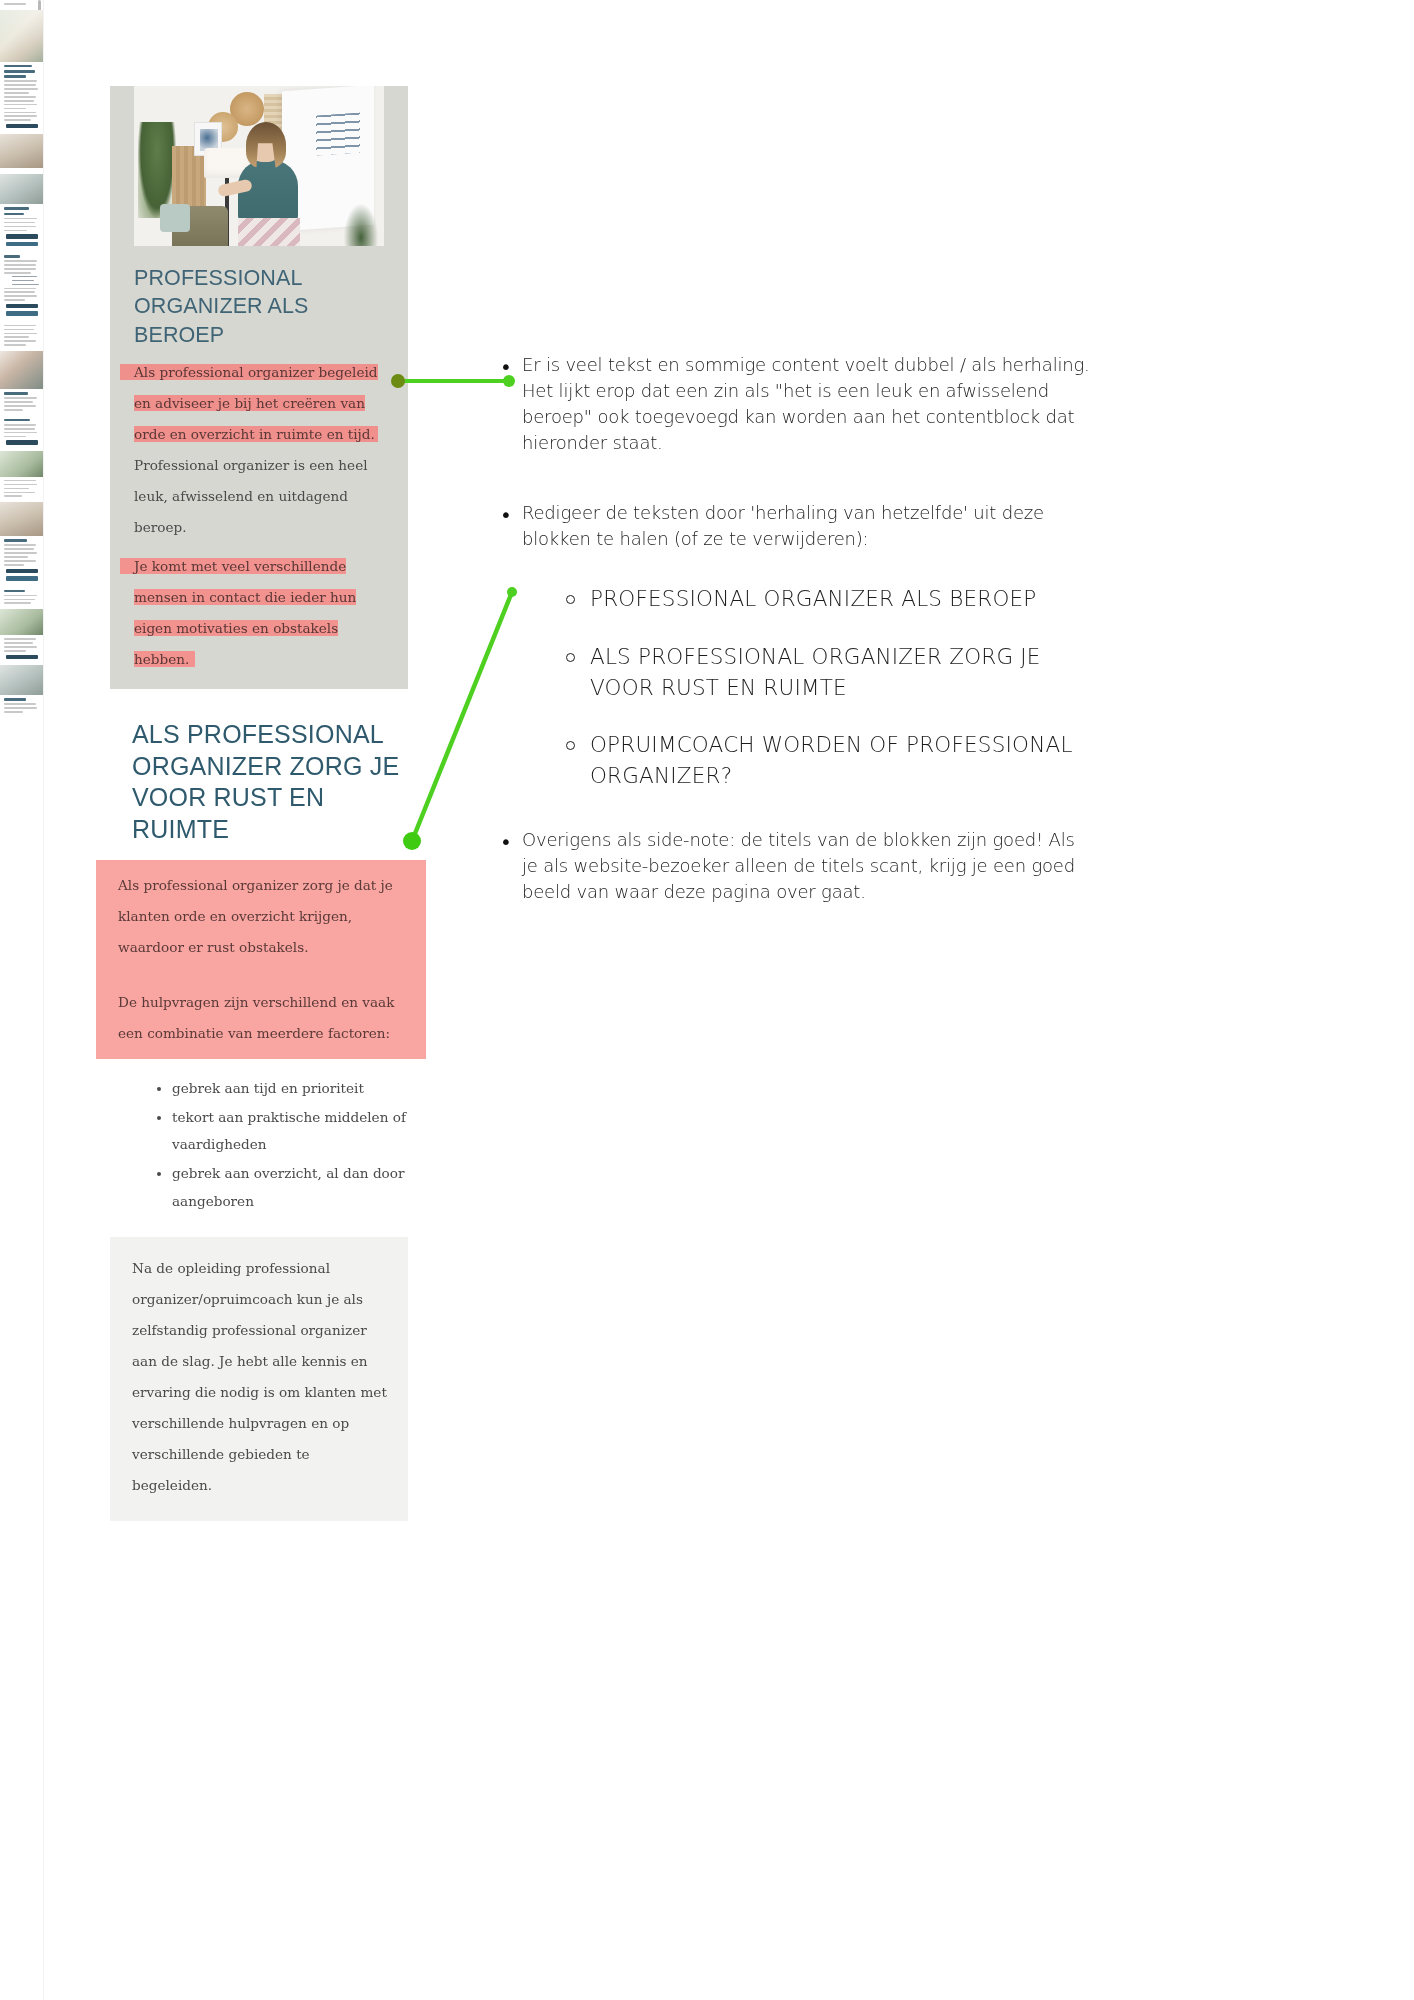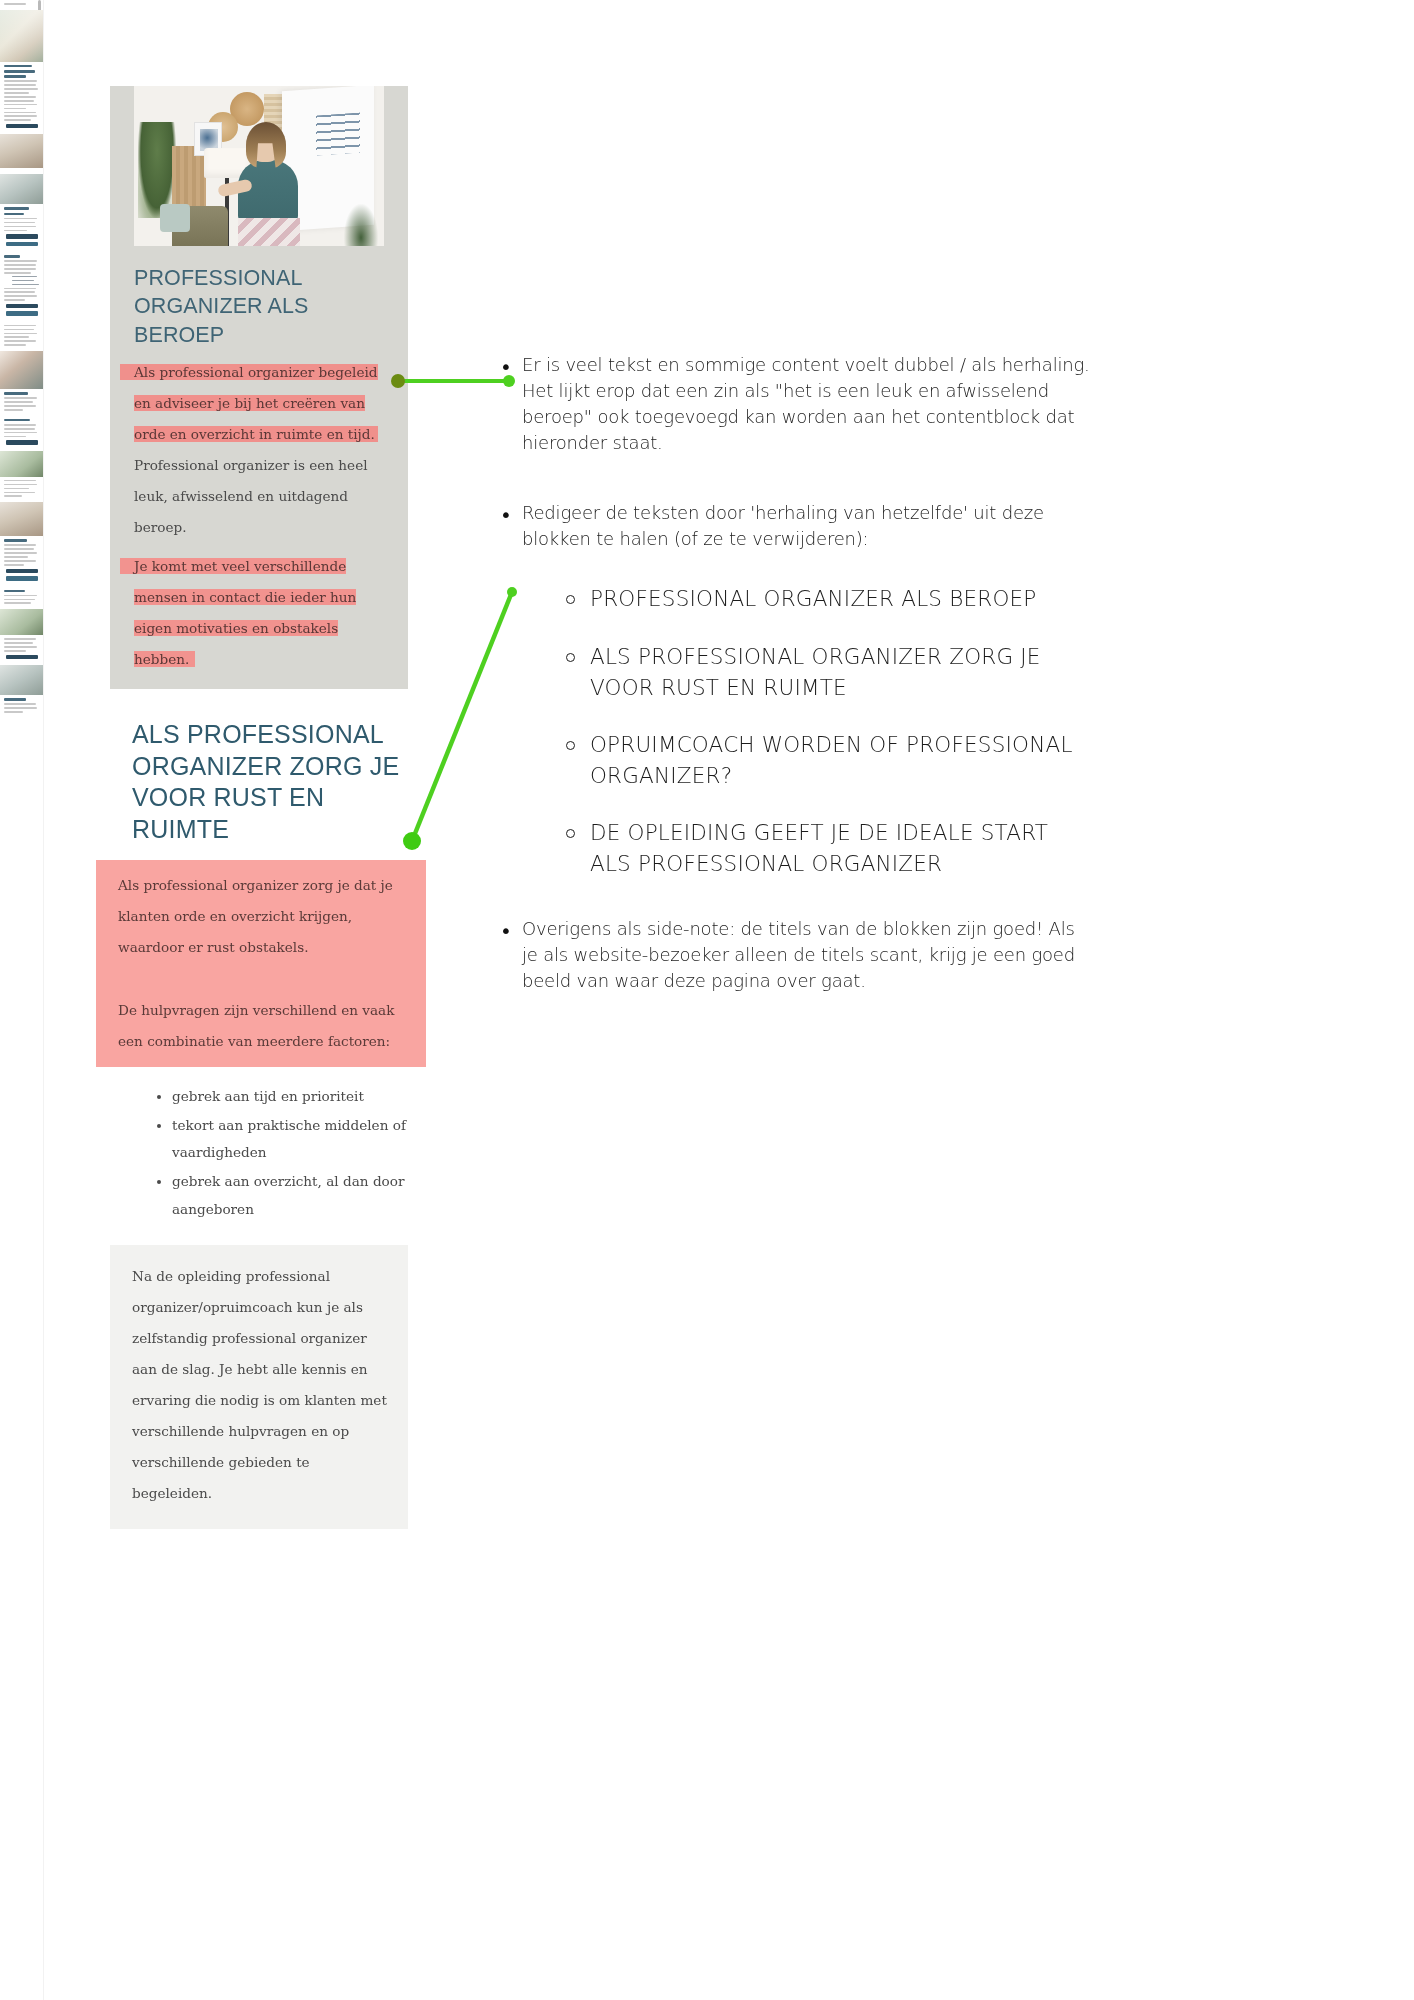--- a/index.html
+++ b/index.html
@@ -205,21 +205,21 @@
   .pink-block {
     background: #f9a5a1;
     color: #5a3a38;
     font-family: "DejaVu Serif", "Liberation Serif", serif;
     font-size: 13.6px;
     line-height: 2.28;
     padding: 10px 16px 10px 22px;
     margin-left: -14px;
     width: 330px;
   }
-  .pink-block p + p { margin-top: 32px; }
+  .pink-block p + p { margin-top: 24px; }
 
   .shot-ul {
     font-family: "DejaVu Serif", "Liberation Serif", serif;
     color: #4a4a4a;
     font-size: 13.6px;
     line-height: 2.0;
     margin: 16px 0 0 0;
     padding-left: 62px;
     list-style: disc;
   }
@@ -510,24 +510,20 @@
             <div class="sub-text">PROFESSIONAL ORGANIZER ALS BEROEP</div>
           </div>
           <div class="sub-item">
             <div class="sub-bullet"><span></span></div>
             <div class="sub-text">ALS PROFESSIONAL ORGANIZER ZORG JE VOOR RUST EN RUIMTE</div>
           </div>
           <div class="sub-item">
             <div class="sub-bullet"><span></span></div>
             <div class="sub-text">OPRUIMCOACH WORDEN OF PROFESSIONAL ORGANIZER?</div>
           </div>
-          <div class="sub-item">
-            <div class="sub-bullet"><span></span></div>
-            <div class="sub-text">DE OPLEIDING GEEFT JE DE IDEALE START ALS PROFESSIONAL ORGANIZER</div>
-          </div>
         </div>
       </div>
     </div>
 
     <div class="note-item">
       <div class="note-bullet">•</div>
       <div class="note-text">Overigens als side-note: de titels van de blokken zijn goed! Als je als website-bezoeker alleen de titels scant, krijg je een goed beeld van waar deze pagina over gaat.</div>
     </div>
   </div>
 

